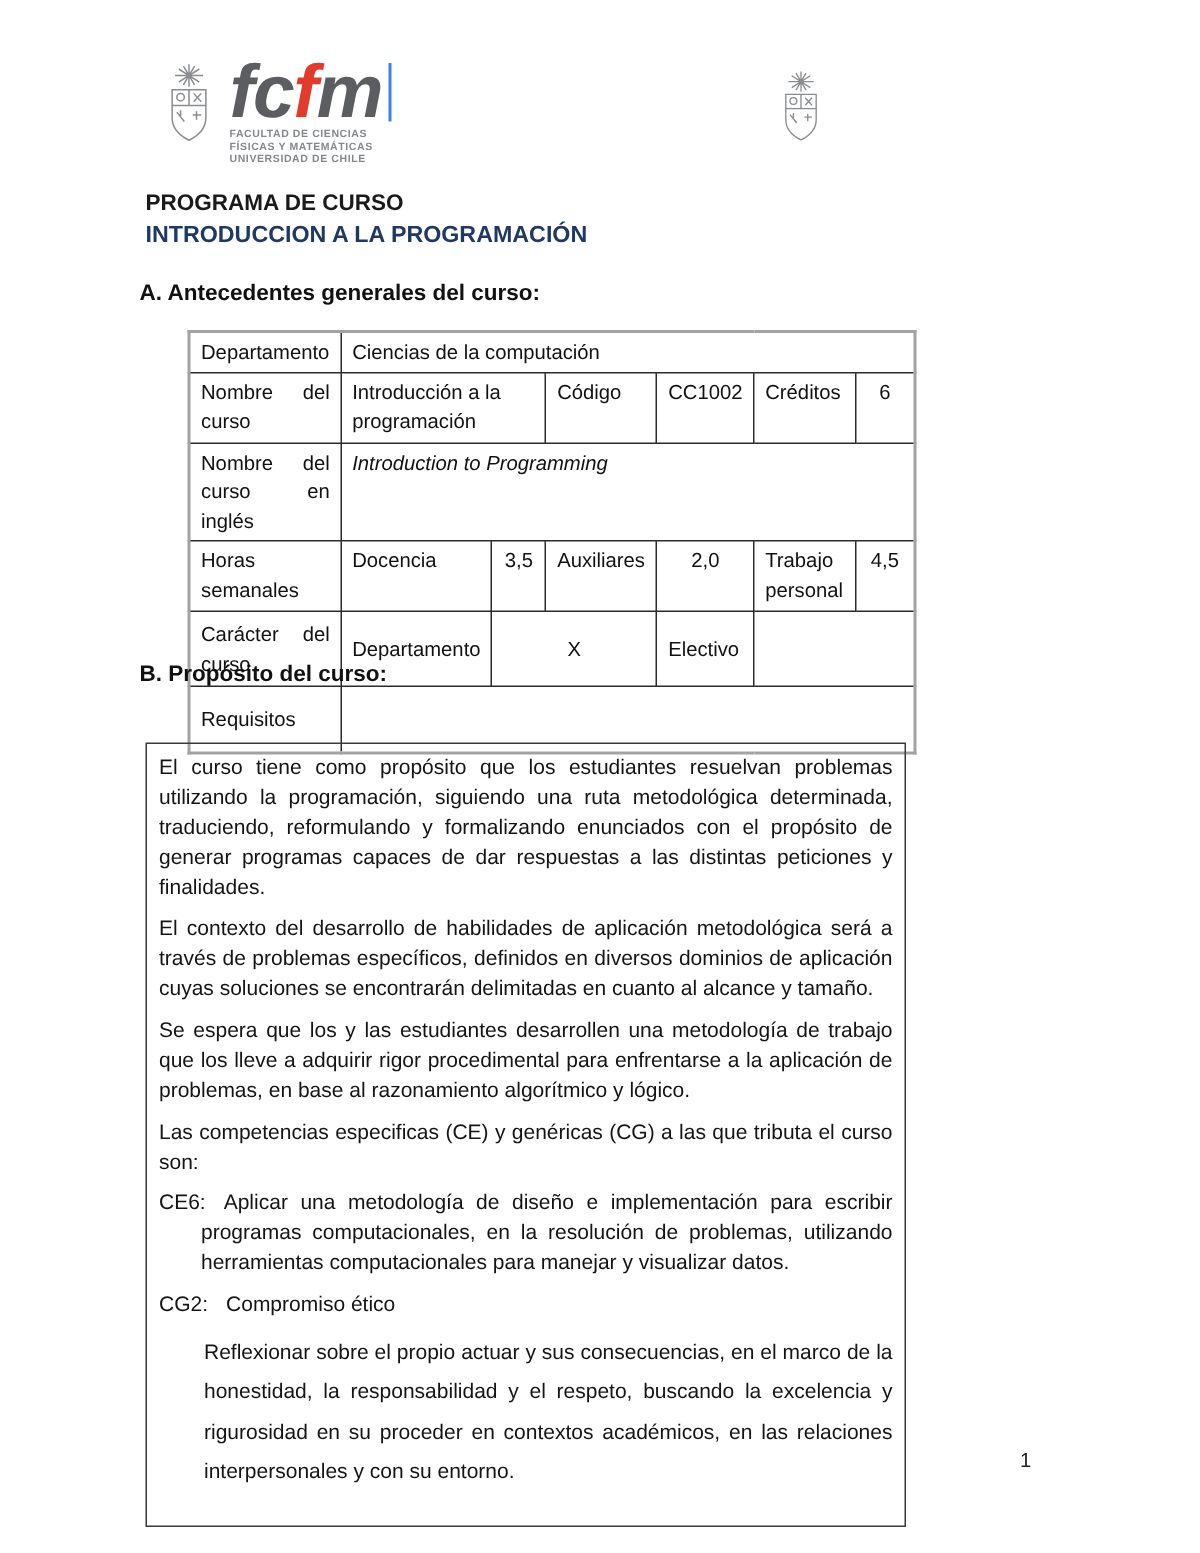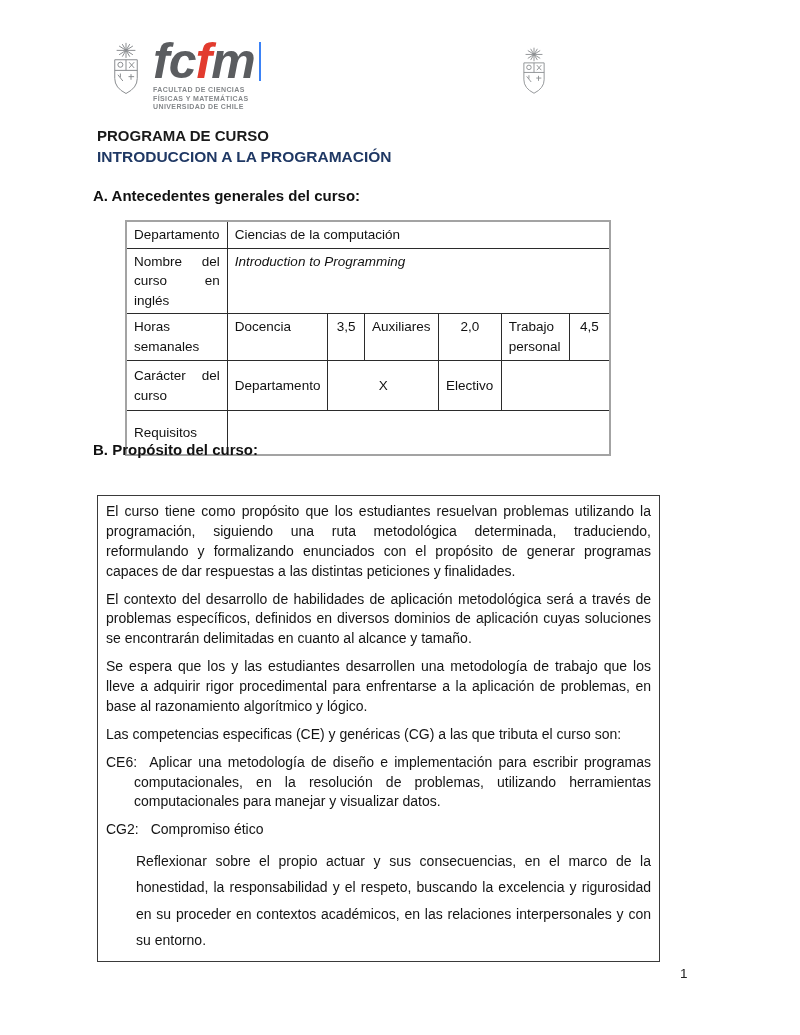--- a/index.html
+++ b/index.html
@@ -56,23 +56,23 @@
   .general-table td.lbl { text-align: justify; }
   .general-table td.num { text-align: center; }
   .row-dep td { height: 26px; }
   .row-nom td, .row-eng td, .row-hrs td { height: 47px; }
   .row-car td { height: 50px; vertical-align: middle; }
   .row-req td { height: 44px; vertical-align: middle; }
   .en-name { font-style: italic; }
 
   
   .purpose-box {
-    position: absolute; left: 97px; top: 495px; width: 563px;
+    position: absolute; left: 97px; top: 495px; width: 507px;
     border: 1.5px solid #3a3a3a;
-    padding: 6px 8px 8px 8px;
+    padding: 6px 8px 24px 8px;
     font-size: 14px; line-height: 1.42; text-align: justify; color: #141414;
   }
   .purpose-box p { margin: 0 0 8px 0; }
   .purpose-box p:last-child { margin-bottom: 0; }
   .hang { padding-left: 28px; text-indent: -28px; }
   .hang .lbl-comp { margin-right: 12px; }
   .cg-detail { margin-left: 30px !important; line-height: 1.88; }
 
   
   .page-number { position: absolute; left: 680px; top: 966px; font-size: 13.5px; color: #222; }
@@ -127,20 +127,28 @@
       <col style="width:79px">
         <col style="width:67px">
         <col style="width:78px">
         <col style="width:99px">
     </colgroup>
     <tbody>
         <tr class="row-dep">
       <td class="lbl">Departamento</td>
       <td colspan="6">Ciencias de la computación</td>
     </tr>
+    <tr class="row-nom">
+      <td class="lbl">Nombre del curso</td>
+      <td colspan="2">Introducción a la programación</td>
+      <td>Código</td>
+      <td>CC1002</td>
+      <td>Créditos</td>
+      <td class="num">6</td>
+    </tr>
     <tr class="row-eng">
       <td class="lbl">Nombre del curso en inglés</td>
       <td colspan="6" class="en-name">Introduction to Programming</td>
     </tr>
     <tr class="row-hrs">
       <td class="lbl">Horas semanales</td>
       <td>Docencia</td>
       <td class="num">3,5</td>
       <td>Auxiliares</td>
       <td class="num">2,0</td>

